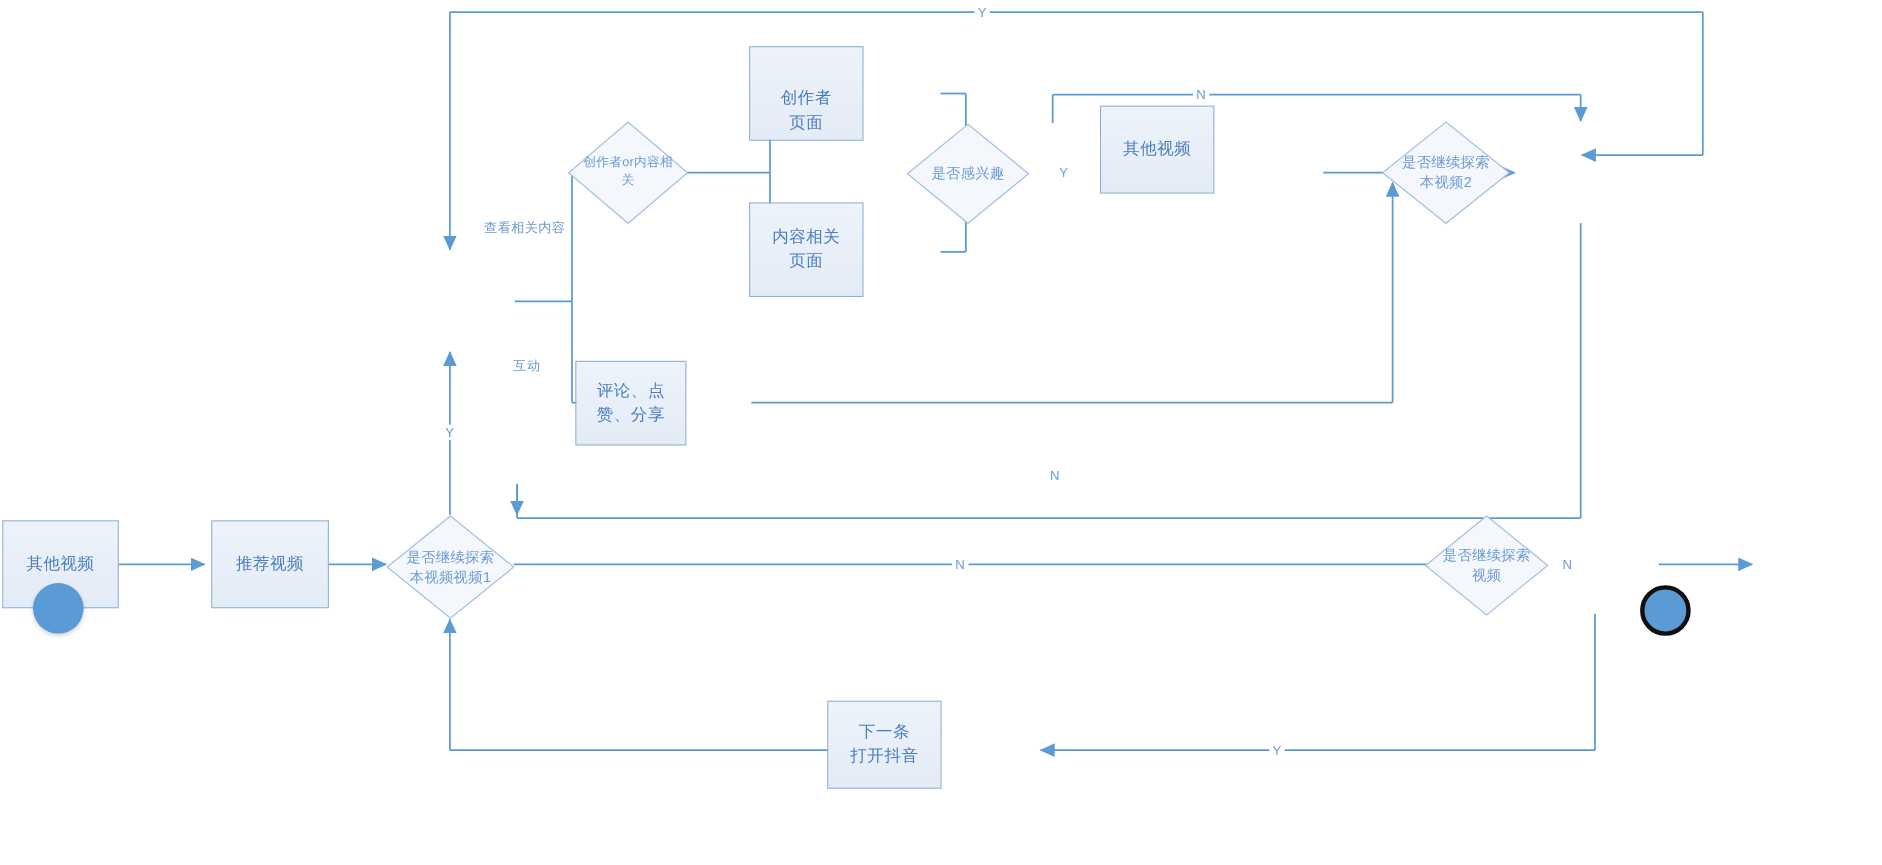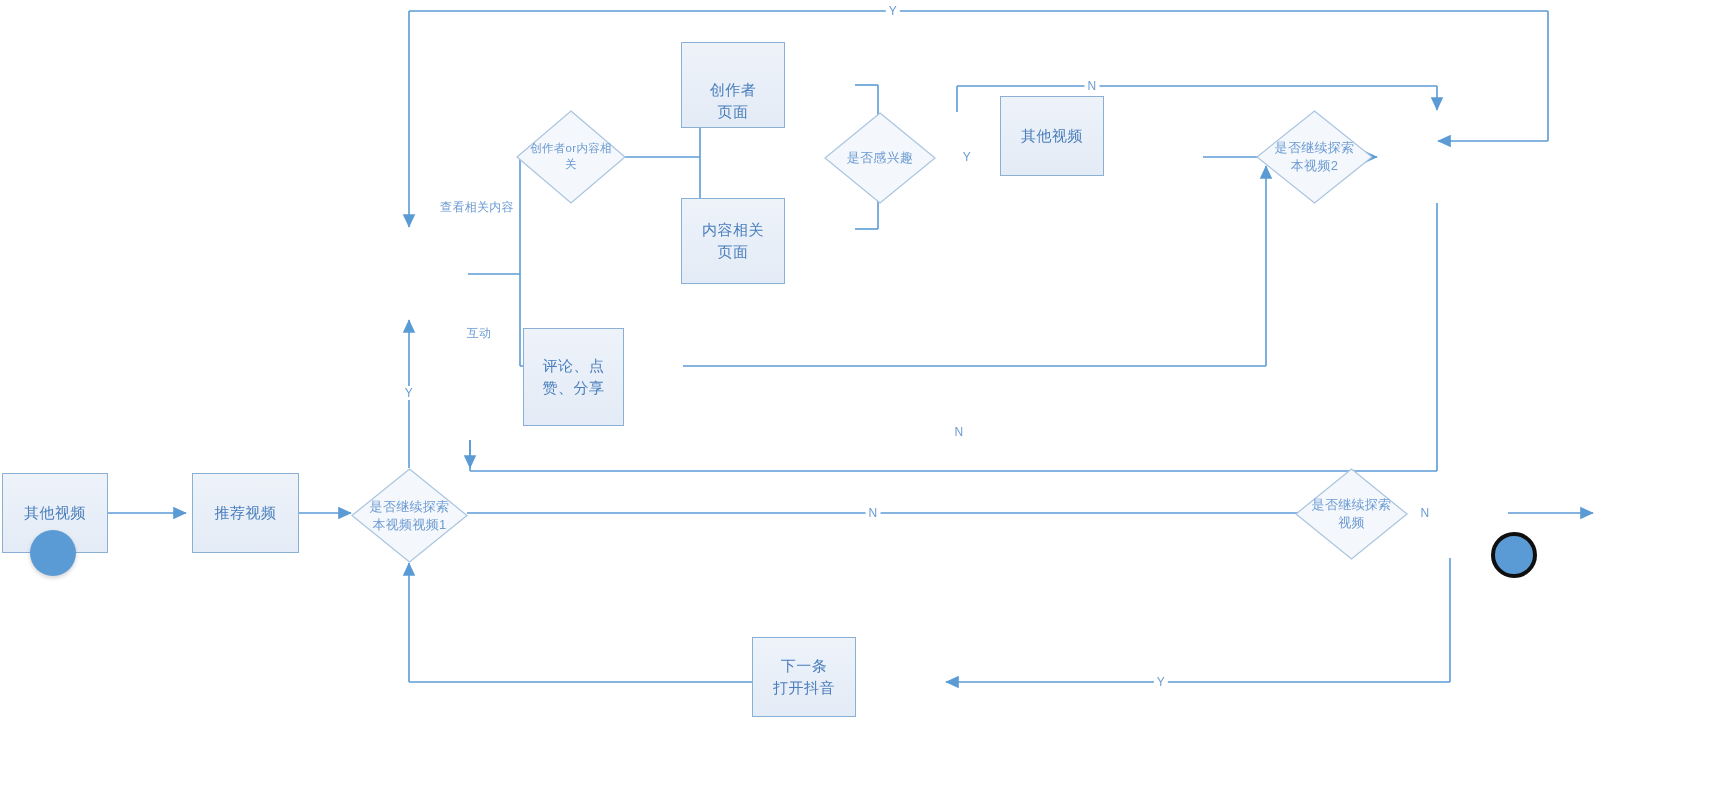--- a/index.html
+++ b/index.html
@@ -193,21 +193,21 @@
     </svg>
     <div class="diamond-label" style="font-size:11.5px;">创作者or内容相
 关</div>
   </div>
 
   <div class="node box" style="left:681px; top:42px; width:104px; height:86px;">
     <span style="white-space:pre-line;margin-top:31px;">创作者
 页面</span>
   </div>
 
-  <div class="node box" style="left:681px; top:198px; width:104px; height:86px;">
+  <div class="node box" style="left:681px; top:184px; width:104px; height:86px;">
     <span style="white-space:pre-line;">内容相关
 页面</span>
   </div>
 
   <div class="diamond-wrap" style="left:824px; top:112px; width:112px; height:92px;">
     <svg width="112" height="92" viewBox="0 0 112 92" xmlns="http://www.w3.org/2000/svg">
       <polygon points="56,1 111,46 56,91 1,46" fill="#f4f7fc" stroke="#a9c4e0" stroke-width="1.2"></polygon>
     </svg>
     <div class="diamond-label">是否感兴趣</div>
   </div>
@@ -217,21 +217,21 @@
   </div>
 
   <div class="diamond-wrap" style="left:1256px; top:110px; width:117px; height:94px;">
     <svg width="117" height="94" viewBox="0 0 117 94" xmlns="http://www.w3.org/2000/svg">
       <polygon points="58.5,1 116,47 58.5,93 1,47" fill="#f4f7fc" stroke="#a9c4e0" stroke-width="1.2"></polygon>
     </svg>
     <div class="diamond-label">是否继续探索
 本视频2</div>
   </div>
 
-  <div class="node box" style="left:523px; top:328px; width:101px; height:98px;">
+  <div class="node box" style="left:523px; top:328px; width:101px; height:77px;">
     <span style="white-space:pre-line;">评论、点
 赞、分享</span>
   </div>
 
   <div class="diamond-wrap" style="left:1295px; top:468px; width:113px; height:92px;">
     <svg width="113" height="92" viewBox="0 0 113 92" xmlns="http://www.w3.org/2000/svg">
       <polygon points="56.5,1 112,46 56.5,91 1,46" fill="#f4f7fc" stroke="#a9c4e0" stroke-width="1.2"></polygon>
     </svg>
     <div class="diamond-label">是否继续探索
 视频</div>

